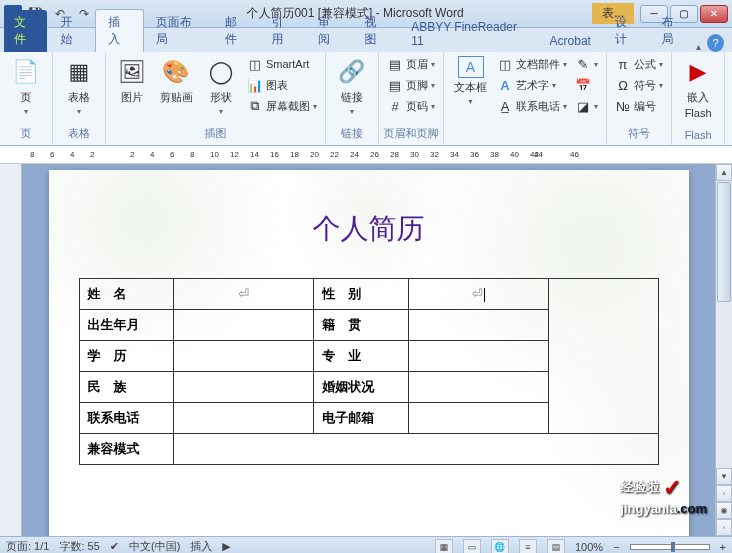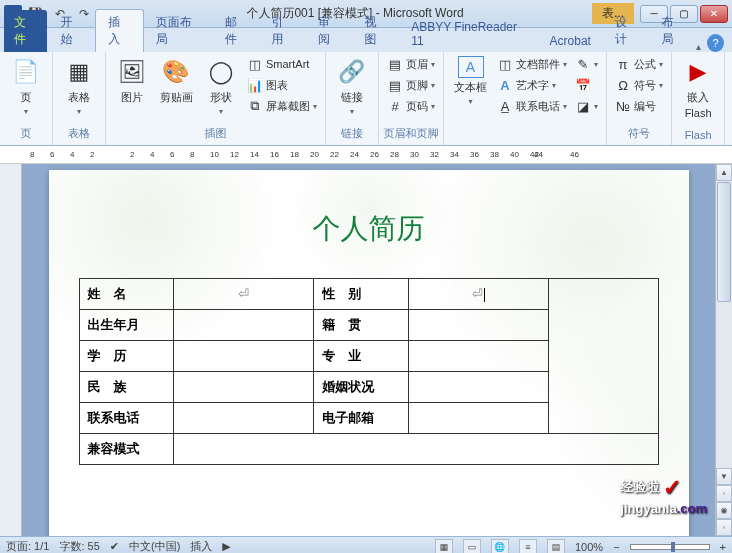--- a/index.html
+++ b/index.html
@@ -39,21 +39,21 @@
     .doc-area { display: flex; height: 372px; background: #7f9db9; }
     .ruler-v { width: 22px; background: #e9eef4; border-right: 1px solid #bbb; }
     .doc-scroll { flex: 1; overflow: auto; background: #8faace; position: relative; }
     .page { background: #fff; width: 640px; margin: 6px auto 20px; min-height: 500px; box-shadow: 0 2px 6px rgba(0,0,0,0.3); position: relative; padding: 20px 30px; }
     .page-bg { position: absolute; inset: 0; opacity: 0.35; background: 
       radial-gradient(circle at 15% 10%, rgba(140,180,120,0.4) 0, transparent 20%),
       radial-gradient(circle at 85% 15%, rgba(140,180,120,0.4) 0, transparent 25%),
       radial-gradient(circle at 50% 8%, rgba(140,180,120,0.3) 0, transparent 15%),
       radial-gradient(circle at 95% 50%, rgba(160,190,150,0.3) 0, transparent 18%);
     }
-    .doc-title { text-align: center; font-size: 28px; color: #15803d; font-family: "SimSun", serif; margin: 20px 0 30px; position: relative; }
+    .doc-title { text-align: center; font-size: 28px; color: #4c1d95; font-family: "SimSun", serif; margin: 20px 0 30px; position: relative; }
     .resume-table { border-collapse: collapse; width: 100%; position: relative; }
     .resume-table td { border: 1px solid #333; padding: 6px 8px; font-size: 13px; font-weight: bold; font-family: "SimSun", serif; height: 30px; }
     .resume-table td.val { font-weight: normal; text-align: center; color: #888; }
     .label-cell { width: 78px; letter-spacing: 0; }
     .val-cell { width: 115px; }
     .photo-cell { width: 90px; }
     .cursor-bar { display: inline-block; width: 1px; height: 14px; background: #000; vertical-align: middle; margin-left: 1px; }
     
     .scrollbar-v { width: 17px; background: #e4e9f0; border-left: 1px solid #bbb; display: flex; flex-direction: column; }
     .scroll-btn { height: 17px; background: linear-gradient(#f4f7fb, #dde5ef); border: 1px solid #aebdd0; display: flex; align-items: center; justify-content: center; font-size: 8px; color: #555; }
@@ -61,21 +61,21 @@
     .scroll-track { flex: 1; }
     
     .status-bar { height: 20px; background: linear-gradient(#dbe7f4, #c6d8ec); border-top: 1px solid #9ab5d4; display: flex; align-items: center; font-size: 11px; color: #444; padding: 0 6px; gap: 10px; }
     .status-bar .spacer { flex: 1; }
     .status-bar .sl { width: 80px; height: 6px; background: #fff; border: 1px solid #888; position: relative; }
     .status-bar .sl::after { content: ''; position: absolute; left: 40px; top: -3px; width: 4px; height: 10px; background: #5a7aa5; }
     .view-btn { width: 18px; height: 16px; border: 1px solid #aebdd0; background: #e8eef5; font-size: 9px; display: flex; align-items: center; justify-content: center; }
     
     .watermark { position: absolute; right: 8px; bottom: 20px; font-size: 13px; color: #fff; font-weight: bold; text-shadow: 1px 1px 2px #000; }
     .watermark .jy { color: #fff; }
-    .watermark .la { color: #4c1d95; }
+    .watermark .la { color: #0f172a; }
     .check { color: #d00; font-size: 22px; vertical-align: middle; }
   </style>
 </head>
 <body>
 
 <div class="title-bar">
   <div class="app-icon">W</div>
   <div class="qat">
     <div class="qat-btn">💾</div>
     <div class="qat-btn">↶</div>

